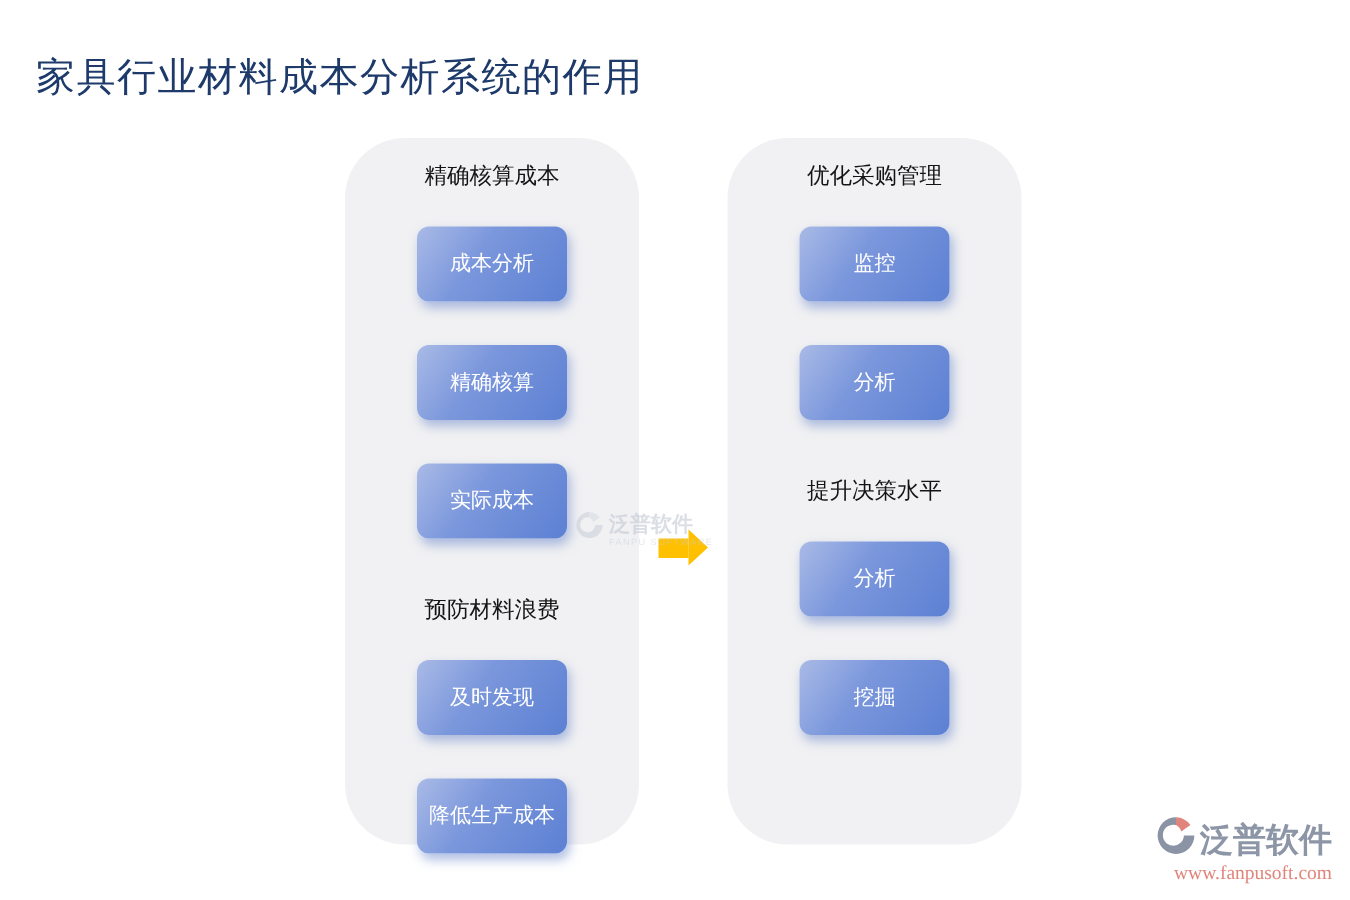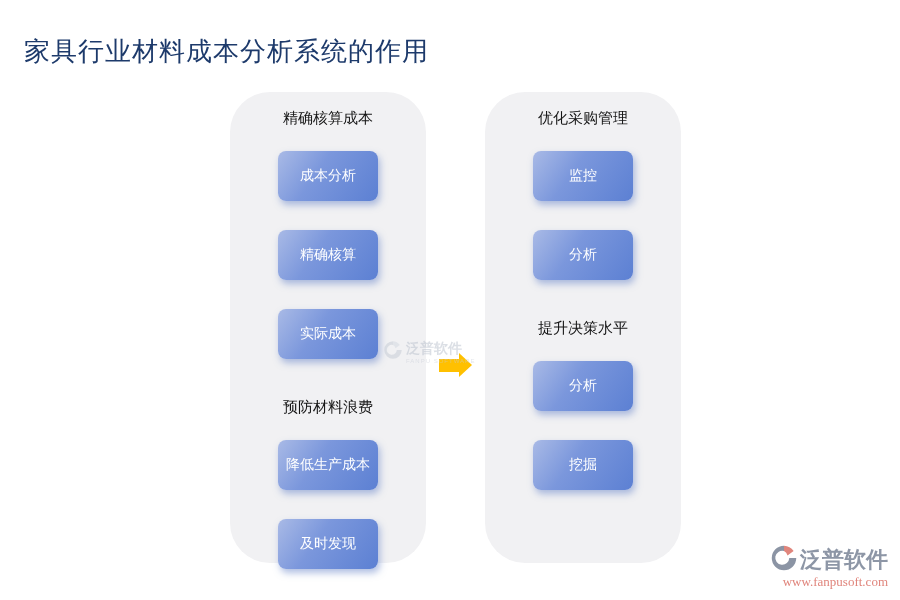--- a/index.html
+++ b/index.html
@@ -137,22 +137,22 @@
 
 <div class="panel panel-left">
   <div class="section section-first">
     <div class="section-title">精确核算成本</div>
     <div class="node-btn">成本分析</div>
     <div class="node-btn">精确核算</div>
     <div class="node-btn">实际成本</div>
   </div>
   <div class="section section-second">
     <div class="section-title">预防材料浪费</div>
+    <div class="node-btn">及时发现</div>
     <div class="node-btn">降低生产成本</div>
-    <div class="node-btn">及时发现</div>
   </div>
 </div>
 
 <div class="panel panel-right">
   <div class="section section-first">
     <div class="section-title">优化采购管理</div>
     <div class="node-btn">监控</div>
     <div class="node-btn">分析</div>
   </div>
   <div class="section section-second">

